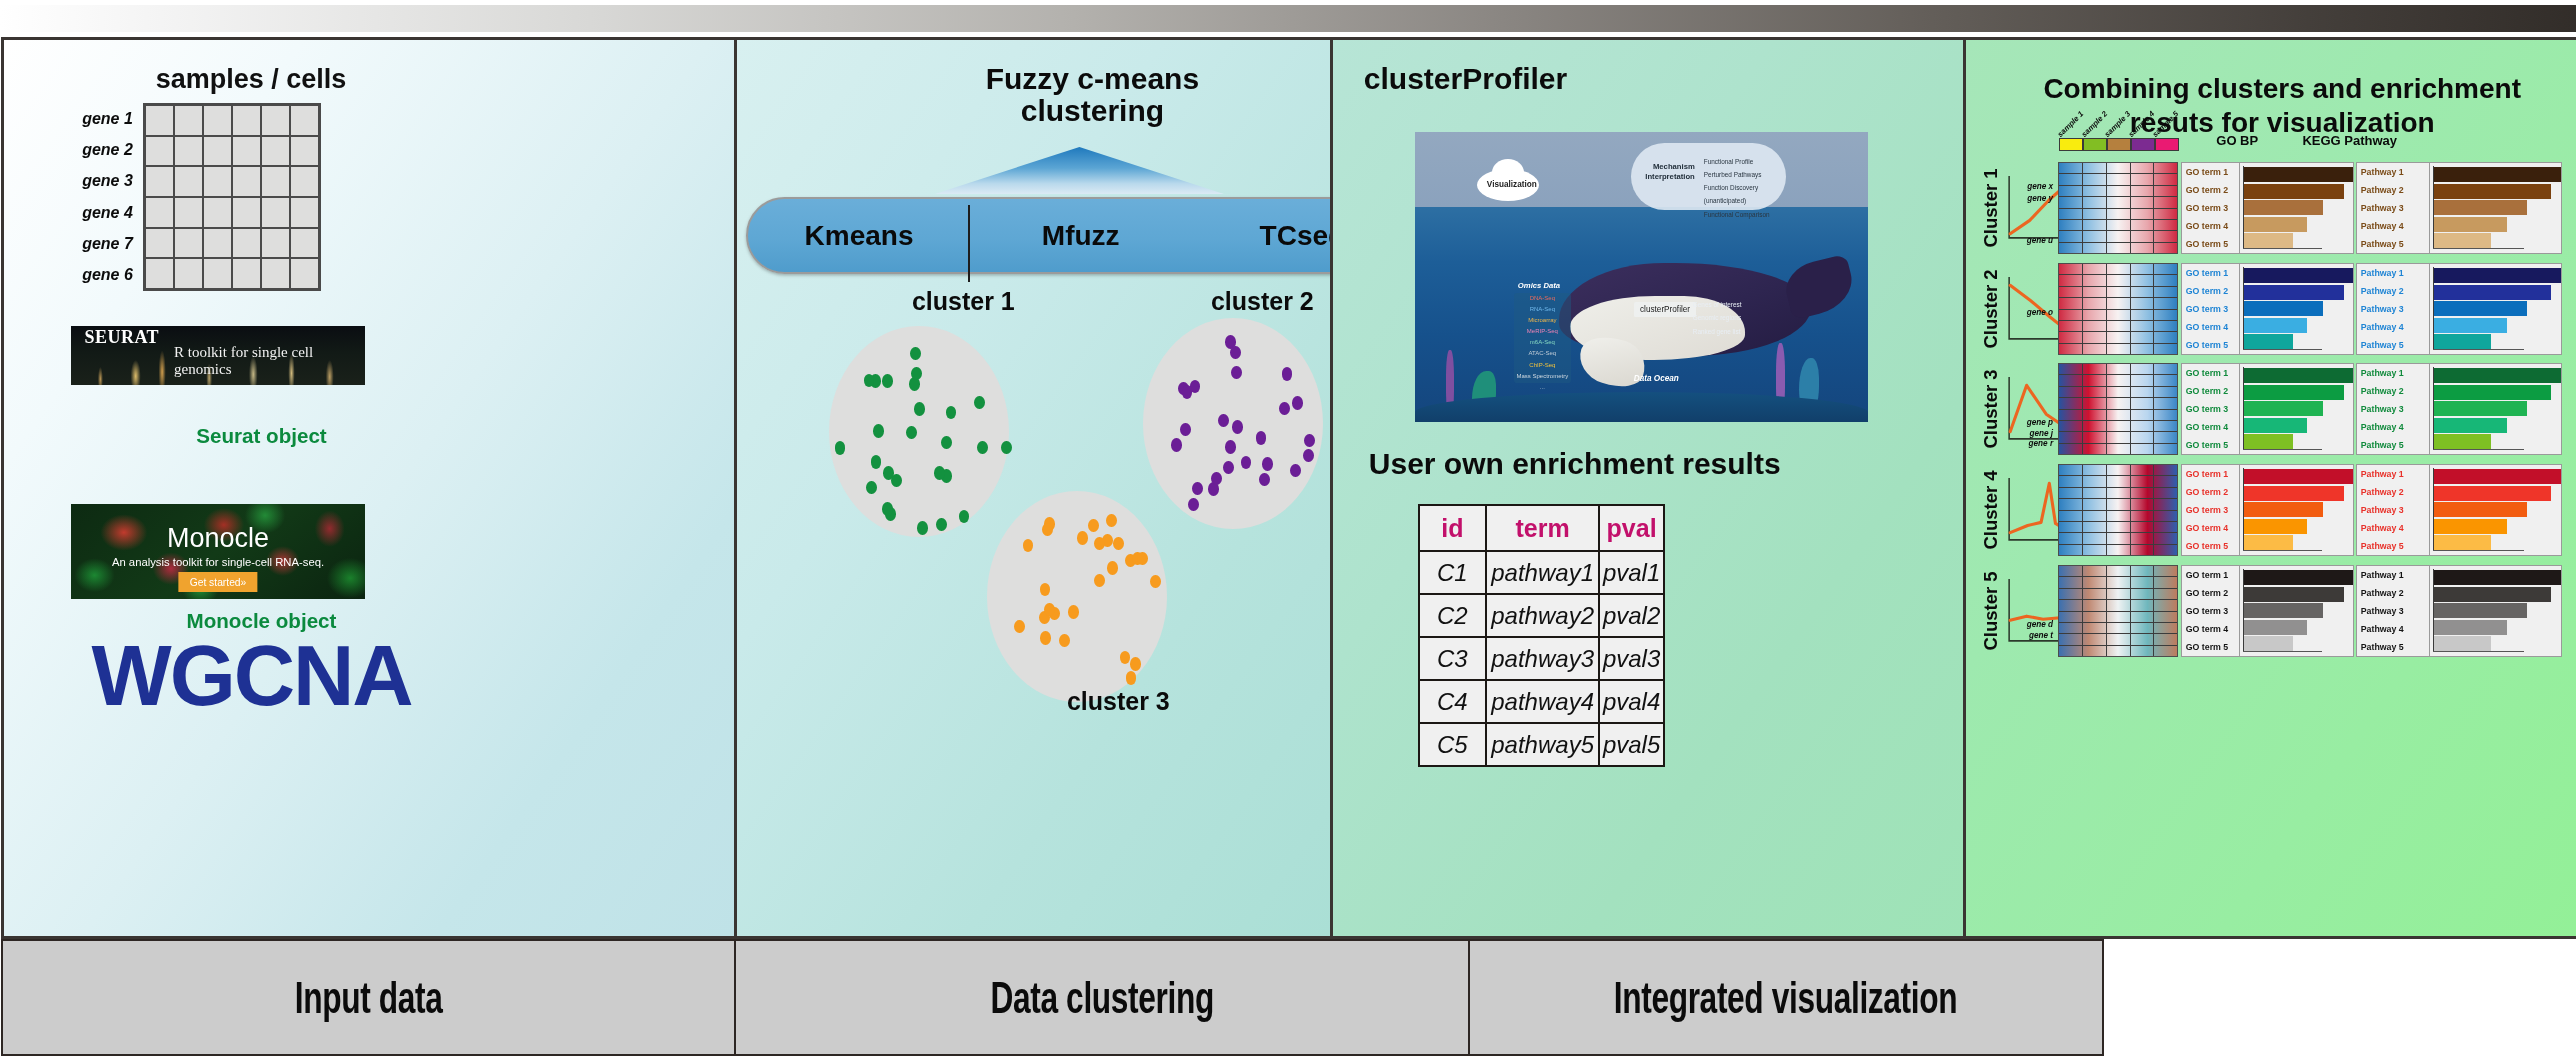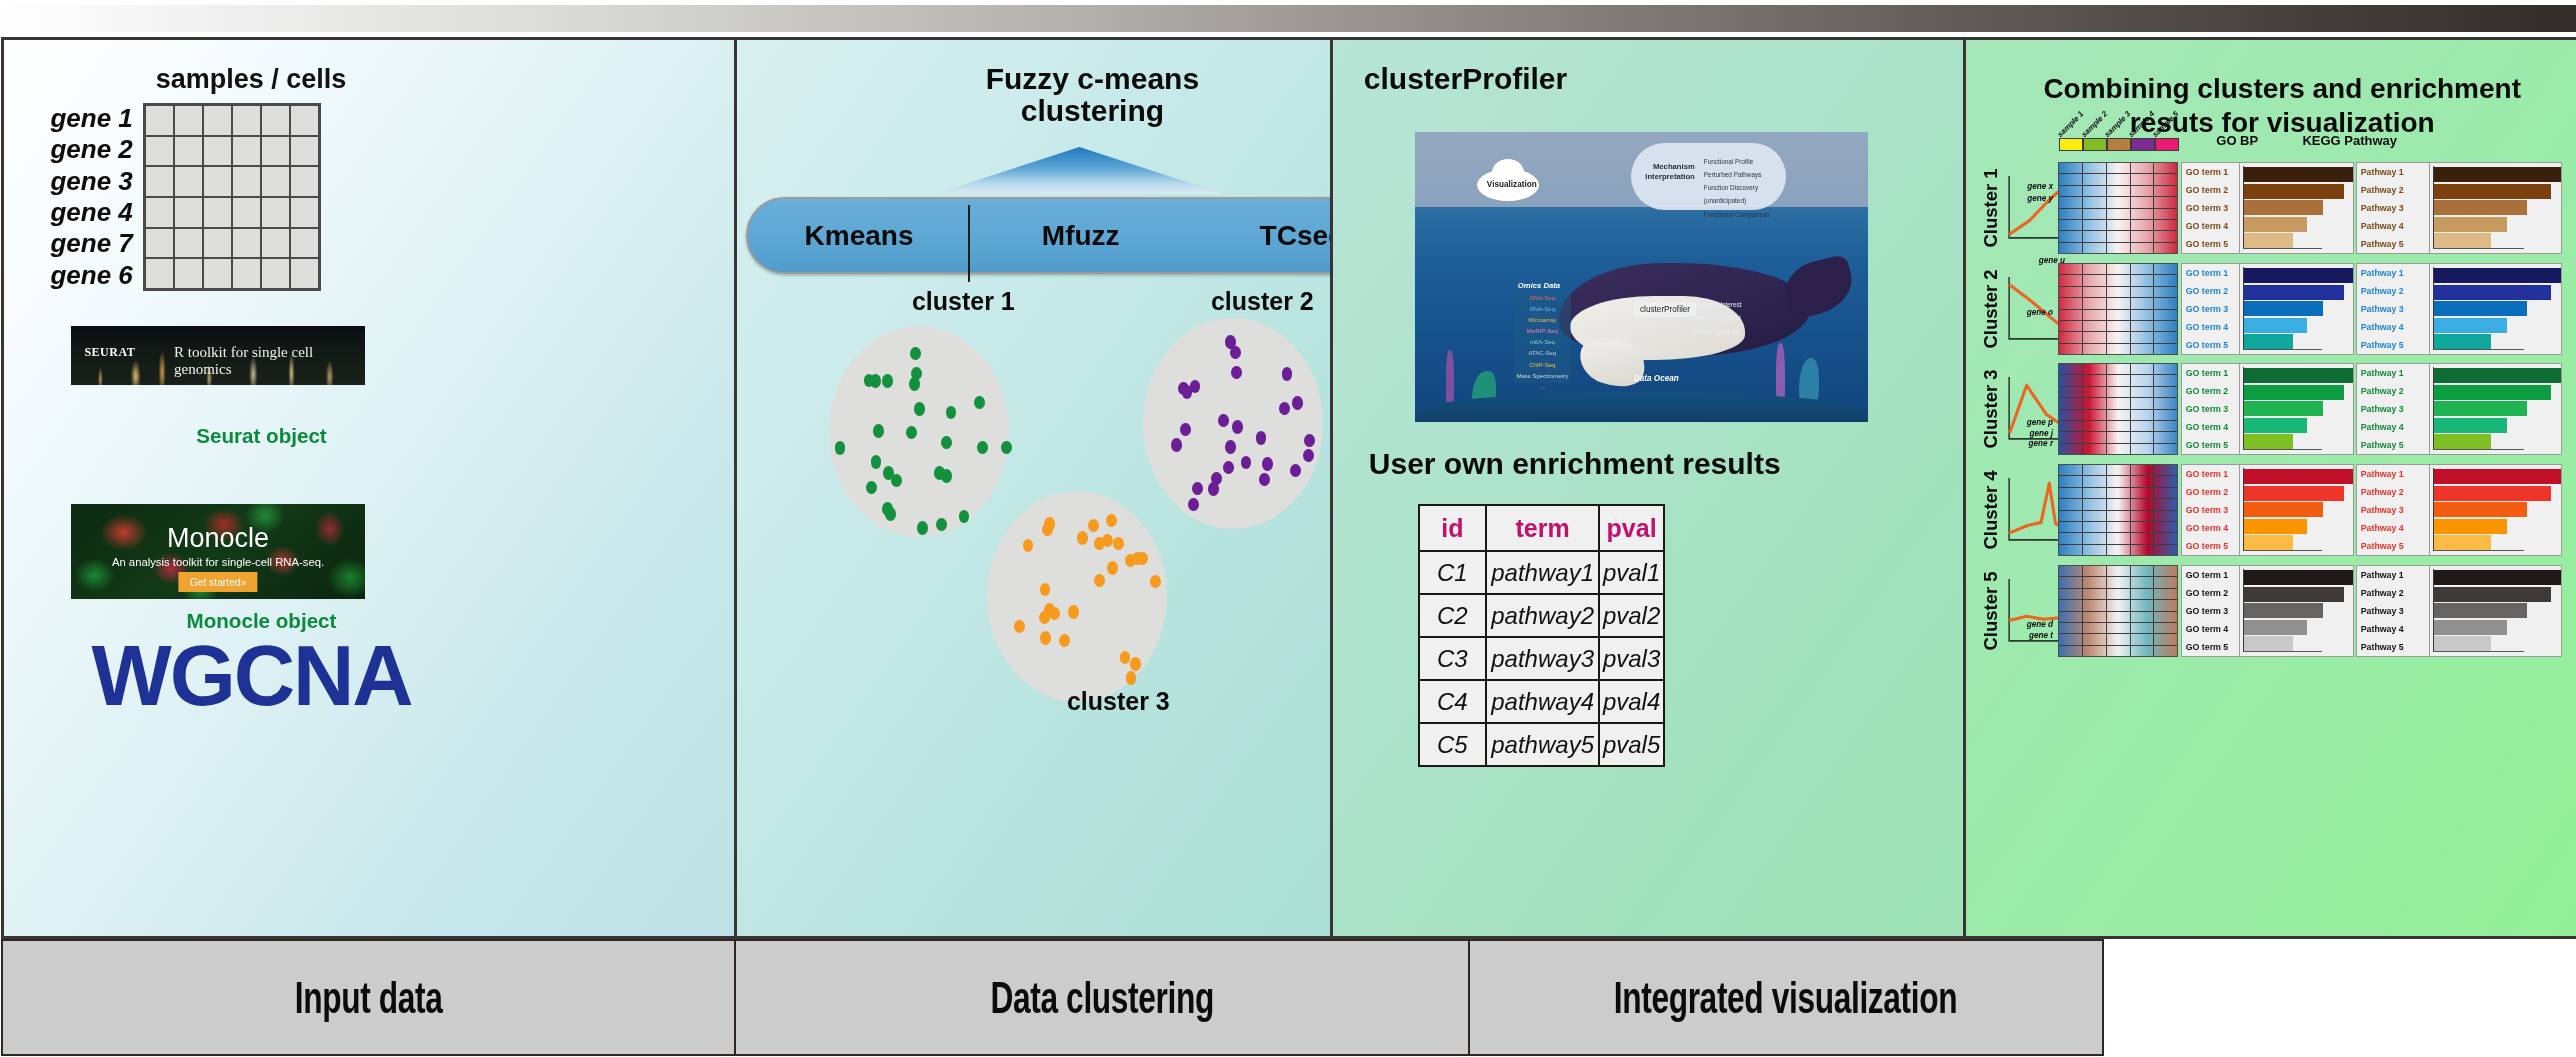--- a/index.html
+++ b/index.html
@@ -32,41 +32,41 @@
   
   .p1-title { position:absolute; top:24px; left:82px; width:330px; text-align:center;
       font-size:27px; font-weight:bold; color:#111; }
   .matrix { position:absolute; top:63px; left:139px; width:178px; height:188px;
       border:2.6px solid #4a4a4a; background:#dededd;
       display:grid; grid-template-columns:repeat(6,1fr); grid-template-rows:repeat(6,1fr); }
   .mcell { border:1px solid #4a4a4a; background:#dededd; }
   .genecol { position:absolute; top:63px; left:41px; width:93px; height:188px;
       display:flex; flex-direction:column; }
   .genecol div { flex:1; display:flex; align-items:center; justify-content:flex-end;
-      font-size:26px; font-style:italic; font-weight:bold; color:#0c0c0c; padding-right:5.2px; }
+      font-size:16px; font-style:italic; font-weight:bold; color:#0c0c0c; padding-right:5.2px; }
 
   .green-cap { text-align:center; font-size:20.6px; font-weight:bold; color:#0b8a3e; }
   .cap1 { position:absolute; top:259px; left:15.5px; width:484px; }
   .cap2 { position:absolute; top:384px; left:15.5px; width:484px; }
   .cap3 { position:absolute; top:569px; left:15.5px; width:484px; }
 
   
   .seurat { position:absolute; top:286px; left:67px; width:294px; height:59px;
       background:
         radial-gradient(ellipse 7.2px 23px at 22% 85%, rgba(255,215,120,.85), transparent 70%),
         radial-gradient(ellipse 5.2px 31px at 31% 78%, rgba(255,190,90,.8), transparent 70%),
         radial-gradient(ellipse 4.1px 20.6px at 47% 88%, rgba(255,220,140,.7), transparent 70%),
         radial-gradient(ellipse 6.2px 26px at 62% 82%, rgba(255,235,170,.75), transparent 70%),
         radial-gradient(ellipse 4.6px 28px at 75% 80%, rgba(255,225,150,.8), transparent 70%),
         radial-gradient(ellipse 5.7px 24px at 88% 86%, rgba(255,210,130,.7), transparent 70%),
         radial-gradient(ellipse 3.6px 17.5px at 10% 90%, rgba(255,200,110,.7), transparent 70%),
         linear-gradient(180deg,#0a0d12 0%,#121a16 45%,#1a211a 100%);
       overflow:hidden; }
-  .seurat-logo { position:absolute; left:13.4px; top:19px; font-family:"Liberation Serif", serif;
-      font-weight:bold; font-size:12px; color:#fff; letter-spacing:0.5px; }
+  .seurat-logo { position:absolute; left:13.4px; top:1px; font-family:"Liberation Serif", serif;
+      font-weight:bold; font-size:18px; color:#fff; letter-spacing:0.5px; }
   .seurat-tag { position:absolute; left:103px; top:17.5px; font-family:"Liberation Serif", serif;
       font-size:15px; color:#f2f2f2; }
 
   
   .monocle { position:absolute; top:464px; left:67px; width:294px; height:95px;
       background:
         radial-gradient(ellipse 36px 28px at 18% 30%, rgba(225,60,50,.85), transparent 65%),
         radial-gradient(ellipse 28px 25px at 34% 68%, rgba(210,40,70,.8), transparent 65%),
         radial-gradient(ellipse 31px 26px at 52% 22%, rgba(200,45,40,.8), transparent 65%),
         radial-gradient(ellipse 26px 23px at 72% 60%, rgba(215,55,60,.75), transparent 65%),
@@ -501,21 +501,21 @@
         <div class="crow" style="top: 120px;">
           <div class="crow-lbl">
             <span>Cluster 1</span>
           </div>
           <svg class="spark" viewBox="0 0 132 134">
             <path d="M 8,6 L 8,126 L 128,126" fill="none" stroke="#2c3a2c" stroke-width="3"></path>
             <path d="M 10,118 L 48,92 L 86,52 L 118,24" fill="none" stroke="#ec6621" stroke-width="6" stroke-linecap="round" stroke-linejoin="round"></path>
           </svg>
           <div class="genelbl" style="left: 34px; top: 21.6px;">gene x</div>
           <div class="genelbl" style="left: 34px; top: 34px;">gene y</div>
-          <div class="genelbl" style="left: 46px; top: 76px; margin-top: 20px;">gene u</div>
+          <div class="genelbl" style="left: 34px; top: 76px;">gene u</div>
           <div class="heat" style="background: linear-gradient(90deg, rgb(46, 127, 192) 0%, rgb(143, 192, 226) 25%, rgb(247, 242, 242) 50%, rgb(232, 166, 172) 75%, rgb(207, 42, 66) 100%);">
             <div class="heat-r">
               <div class="heat-c" style="background: transparent;"></div>
               <div class="heat-c" style="background: transparent;"></div>
               <div class="heat-c" style="background: transparent;"></div>
               <div class="heat-c" style="background: transparent;"></div>
               <div class="heat-c" style="background: transparent;"></div>
             </div>
             <div class="heat-r">
               <div class="heat-c" style="background: transparent;"></div>

